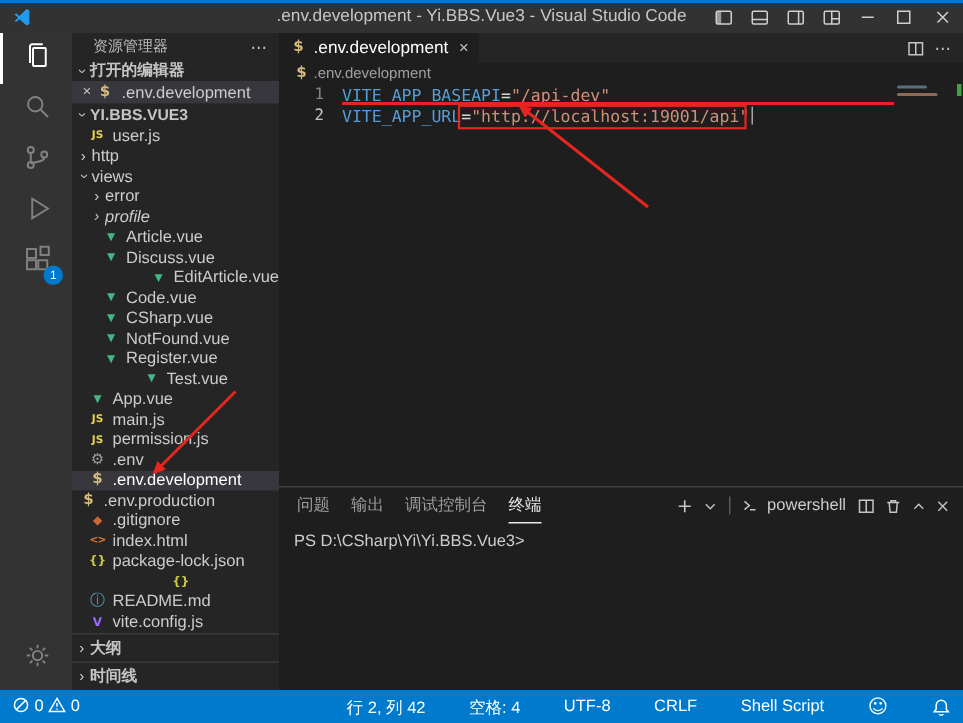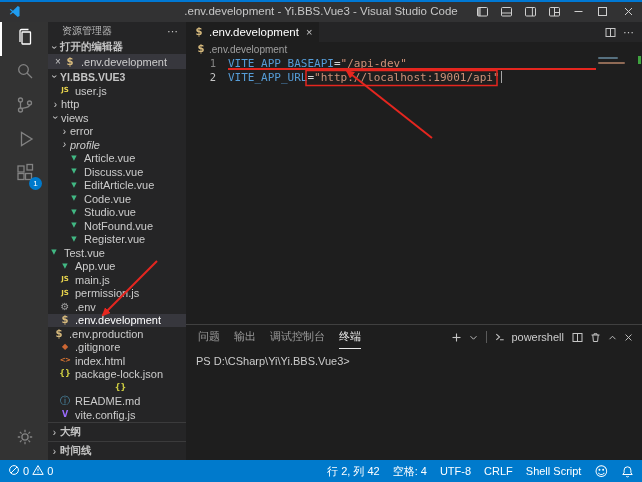--- a/index.html
+++ b/index.html
@@ -97,21 +97,21 @@
   .pa-icon{display:flex;align-items:center;justify-content:center}
   .pa-sep{width:1px;height:12px;background:#5a5a5a;margin:0 2px}
   .shell-label{font-size:11px;color:#cccccc;margin-right:2px}
   .terminal{flex:1;padding:6px 0 0 10px;font-family:Liberation Sans, sans-serif;font-size:11px;color:#cccccc}
   .term-line{white-space:pre}
 
   
   .statusbar{position:absolute;left:0;right:0;bottom:0;height:22px;background:#007acc;color:#ffffff;
     display:flex;align-items:center;font-size:11px;padding:0 8px}
   .sb-left{display:flex;align-items:center;gap:3px}
-  .sb-right{margin-left:auto;display:flex;align-items:center;gap:13px}
+  .sb-right{margin-left:auto;display:flex;align-items:center;gap:29px}
   .sb-item{display:flex;align-items:center;gap:3px;white-space:nowrap}
   .smiley{font-size:13px;font-family:"DejaVu Sans",sans-serif}
 
   
   #annotations{position:absolute;top:0;left:0;z-index:50;pointer-events:none}
 </style>
 </head>
 <body>
 
 <div class="window">
@@ -265,41 +265,41 @@
             <span class="tree-label">profile</span>
           </div>
           <div class="tree-row" style="padding-left: 20px;">
             <span class="ficon icon-vue"></span>
             <span class="tree-label">Article.vue</span>
           </div>
           <div class="tree-row" style="padding-left: 20px;">
             <span class="ficon icon-vue"></span>
             <span class="tree-label">Discuss.vue</span>
           </div>
+          <div class="tree-row" style="padding-left: 20px; justify-content: flex-end;">
+            <span class="ficon icon-vue"></span>
+            <span class="tree-label">EditArticle.vue</span>
+          </div>
           <div class="tree-row" style="padding-left: 20px;">
             <span class="ficon icon-vue"></span>
-            <span class="tree-label">EditArticle.vue</span>
+            <span class="tree-label">Code.vue</span>
           </div>
           <div class="tree-row" style="padding-left: 20px;">
             <span class="ficon icon-vue"></span>
-            <span class="tree-label">Code.vue</span>
+            <span class="tree-label">CSharp.vue</span>
           </div>
           <div class="tree-row" style="padding-left: 20px;">
             <span class="ficon icon-vue"></span>
-            <span class="tree-label">Studio.vue</span>
+            <span class="tree-label">NotFound.vue</span>
           </div>
           <div class="tree-row" style="padding-left: 20px;">
             <span class="ficon icon-vue"></span>
-            <span class="tree-label">NotFound.vue</span>
-          </div>
-          <div class="tree-row" style="padding-left: 20px;">
-            <span class="ficon icon-vue"></span>
             <span class="tree-label">Register.vue</span>
           </div>
-          <div class="tree-row" style="">
+          <div class="tree-row" style="padding-left: 20px; margin-left: 27px;">
             <span class="ficon icon-vue"></span>
             <span class="tree-label">Test.vue</span>
           </div>
           <div class="tree-row" style="padding-left: 11px;">
             <span class="ficon icon-vue"></span>
             <span class="tree-label">App.vue</span>
           </div>
           <div class="tree-row" style="padding-left: 11px;">
             <span class="ficon icon-js"></span>
             <span class="tree-label">main.js</span>

